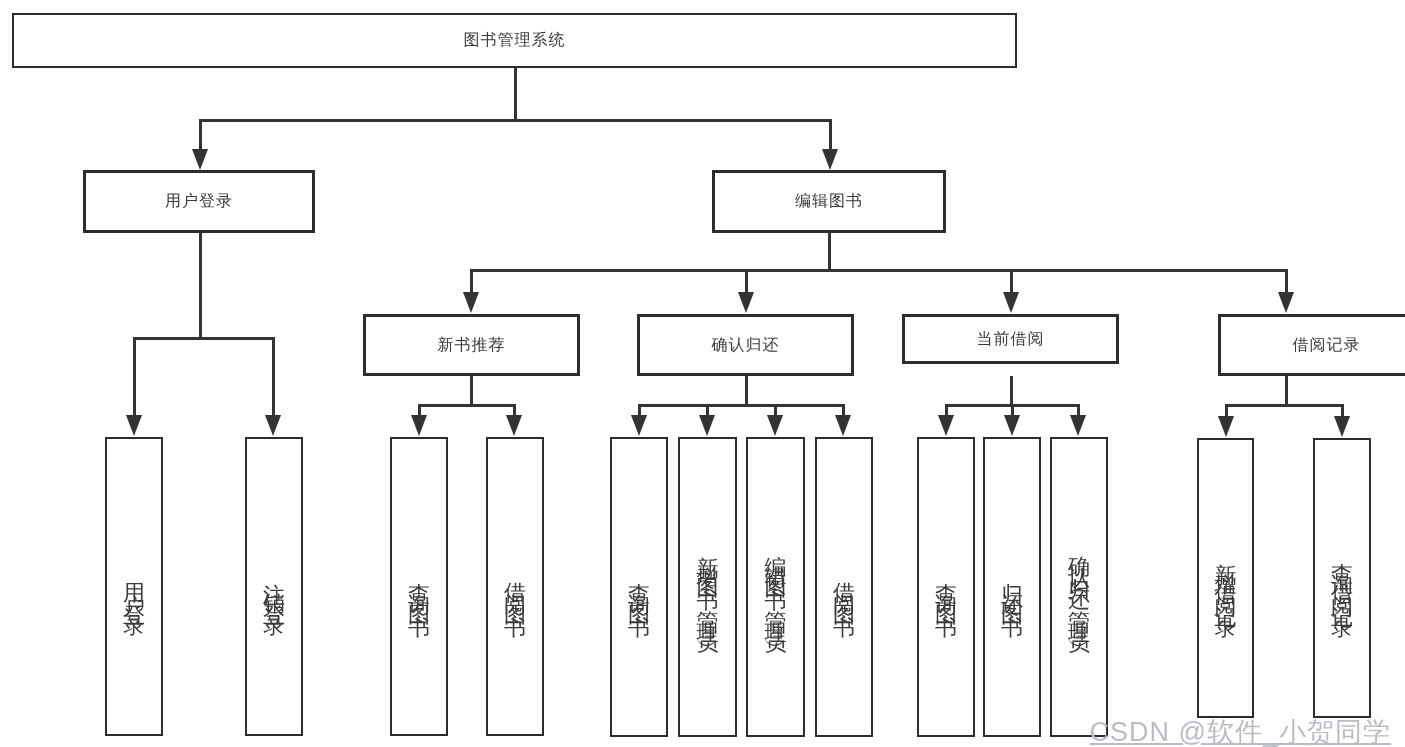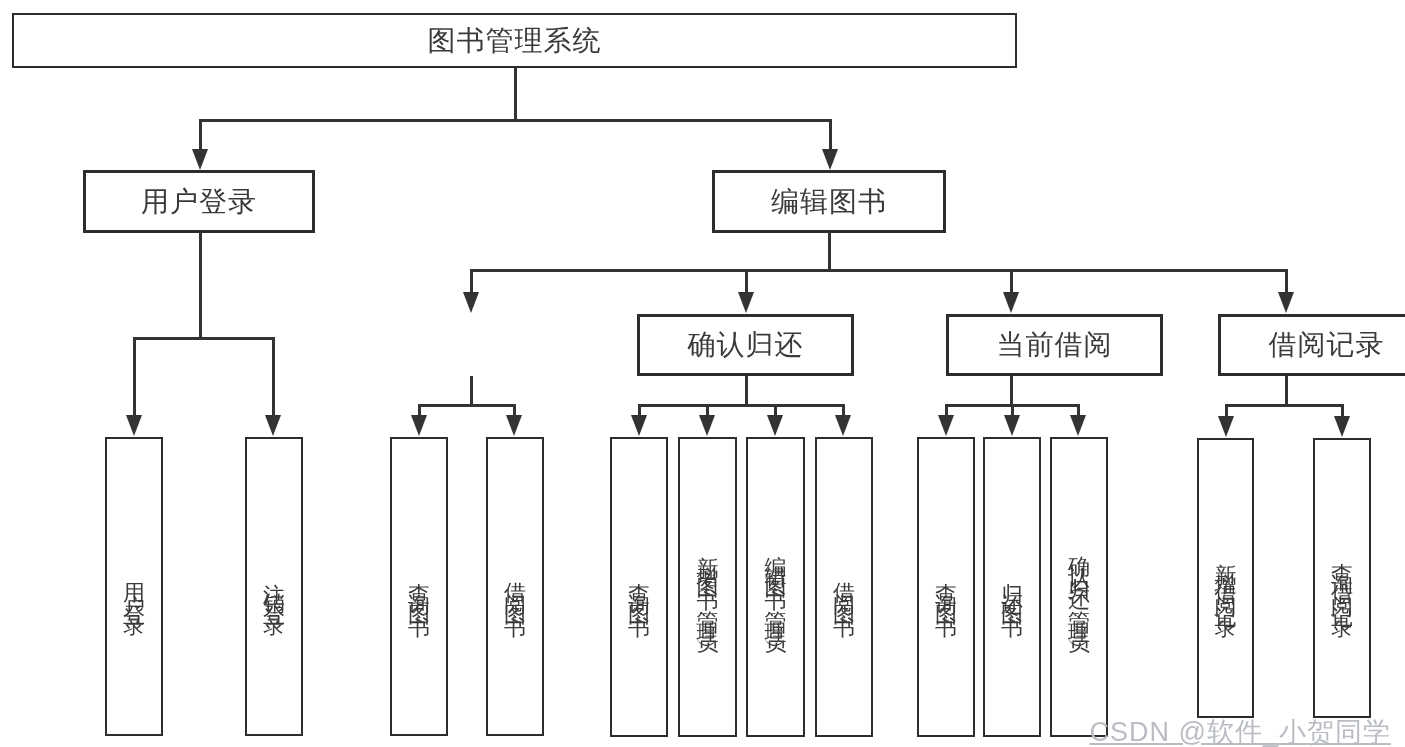--- a/index.html
+++ b/index.html
@@ -17,21 +17,21 @@
     font-family:"Liberation Sans", sans-serif;
   }
   
   .node{
     position:absolute;
     box-sizing:border-box;
     border:3px solid #2d2d2d;
     background:#fff;
     display:flex;align-items:center;justify-content:center;
     color:var(--text);
-    font-size:28px;
+    font-size:16px;
     letter-spacing:1px;
   }
   .node.root{border-width:2.5px;}
   
   .leaf{
     position:absolute;
     box-sizing:border-box;
     border:2.5px solid #2d2d2d;
     background:#fff;
     display:flex;align-items:center;justify-content:center;
@@ -132,24 +132,27 @@
     <span>图书管理系统</span>
   </div>
 
   <div class="node" style="left:83px;top:170px;width:232px;height:63px;">
     <span>用户登录</span>
   </div>
   <div class="node" style="left:712px;top:170px;width:234px;height:63px;">
     <span>编辑图书</span>
   </div>
 
+  <div class="node" style="left:363px;top:314px;width:217px;height:62px;">
+    <span>新书推荐</span>
+  </div>
   <div class="node" style="left:637px;top:314px;width:217px;height:62px;">
     <span>确认归还</span>
   </div>
-  <div class="node" style="left:902px;top:314px;width:217px;height:62px;margin-left:44px;">
+  <div class="node" style="left:902px;top:314px;width:217px;height:50px;">
     <span>当前借阅</span>
   </div>
   <div class="node" style="left:1178px;top:314px;width:217px;height:62px;margin-left:40px;">
     <span>借阅记录</span>
   </div>
 
   <div class="leaf" style="left:105px;top:437px;width:58px;height:299px;">
     <span class="vtext">用户登录</span>
   </div>
   <div class="leaf" style="left:245px;top:437px;width:58px;height:299px;">

